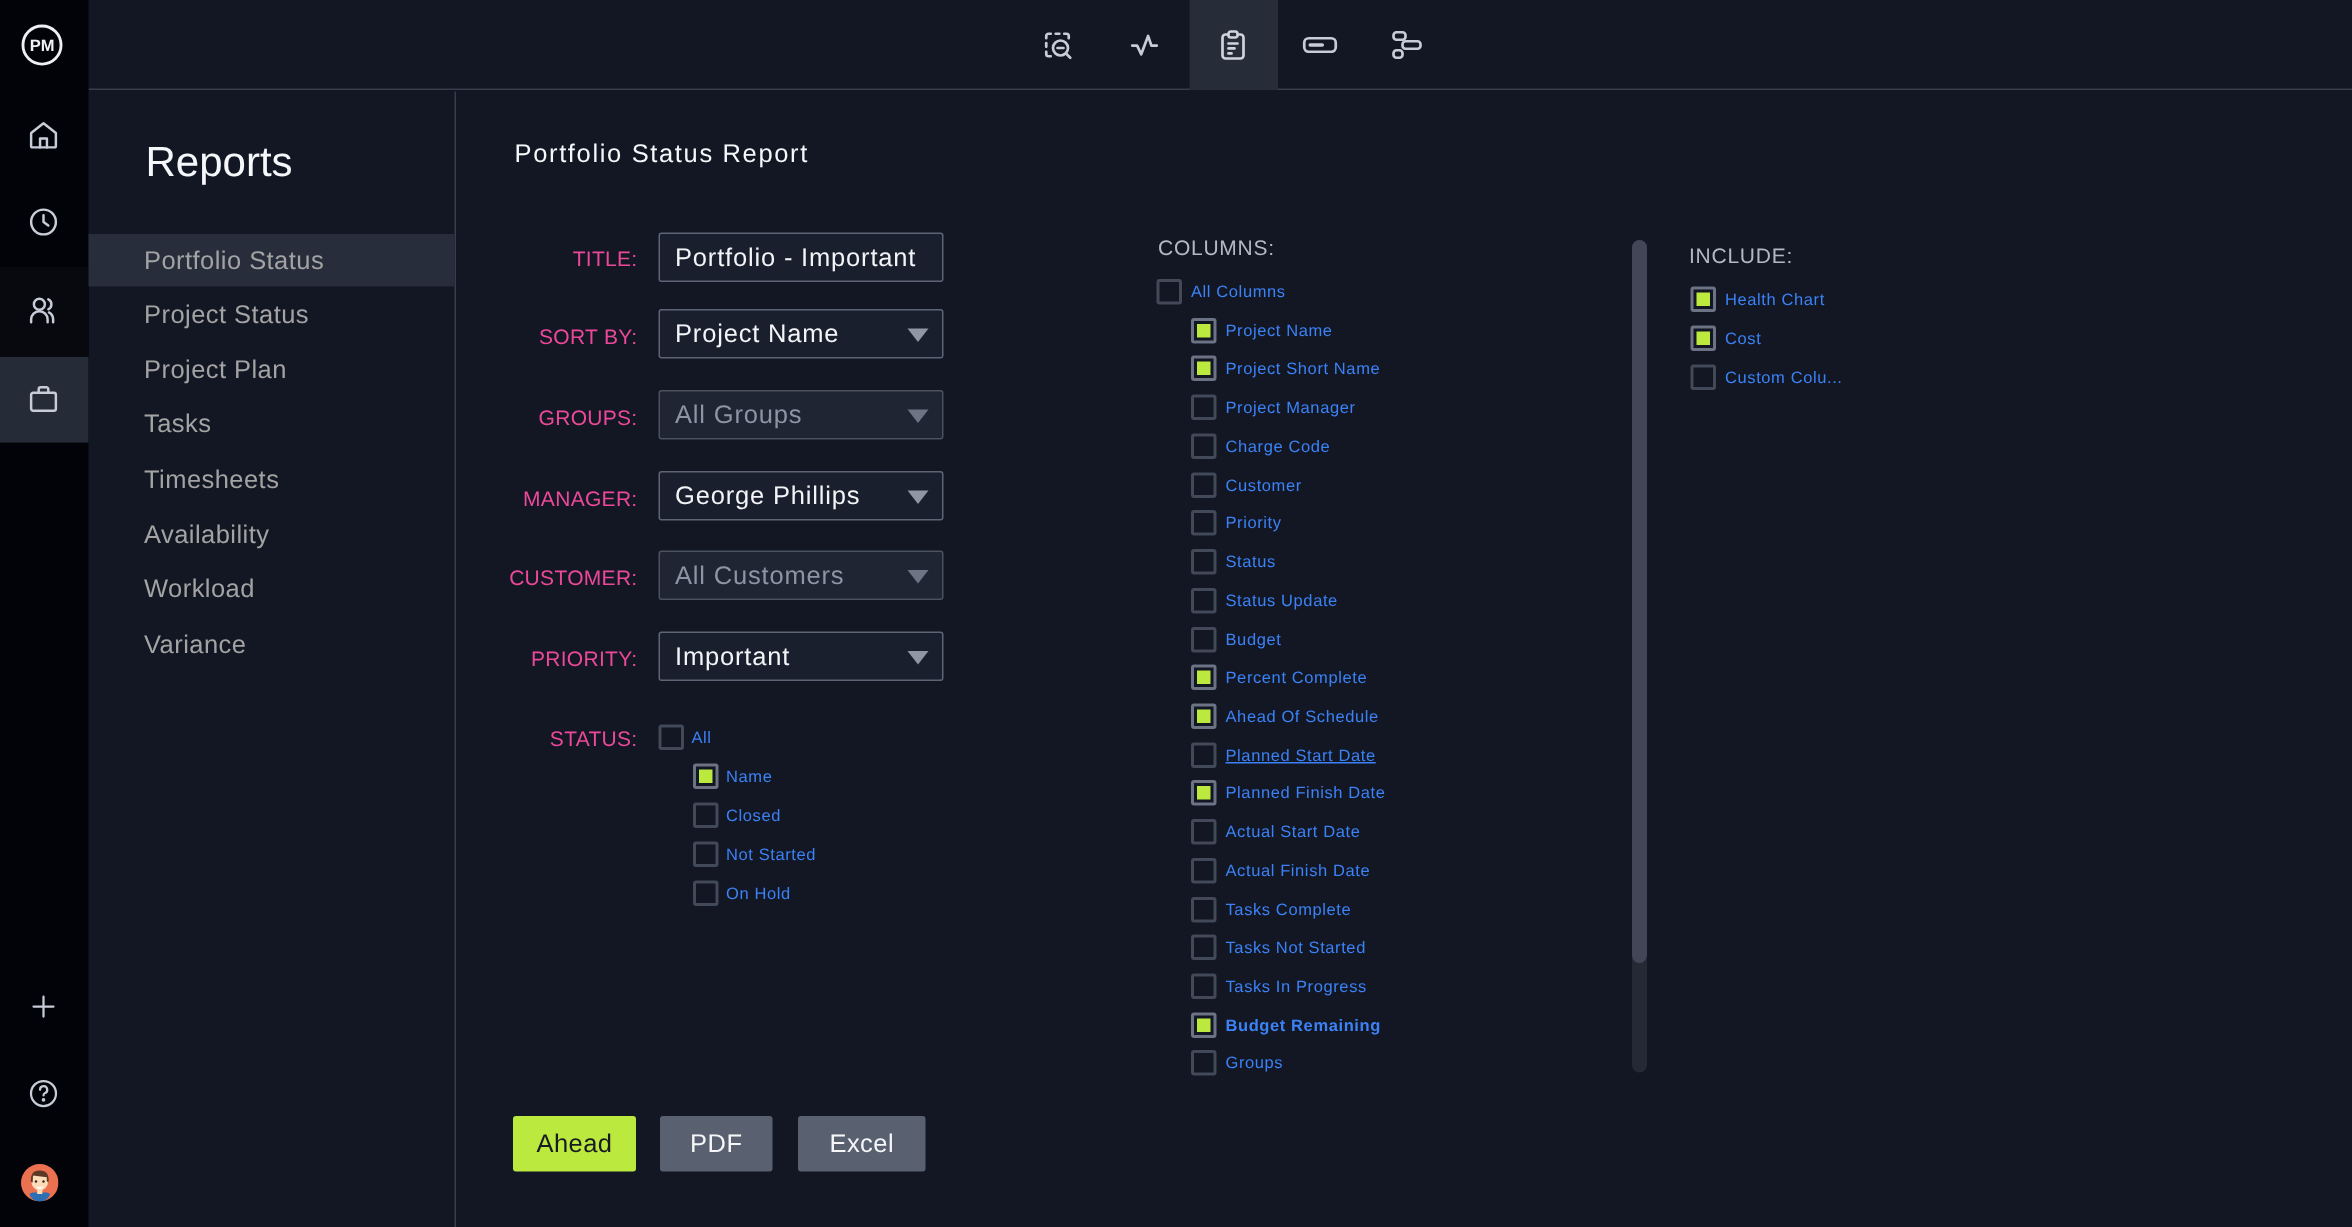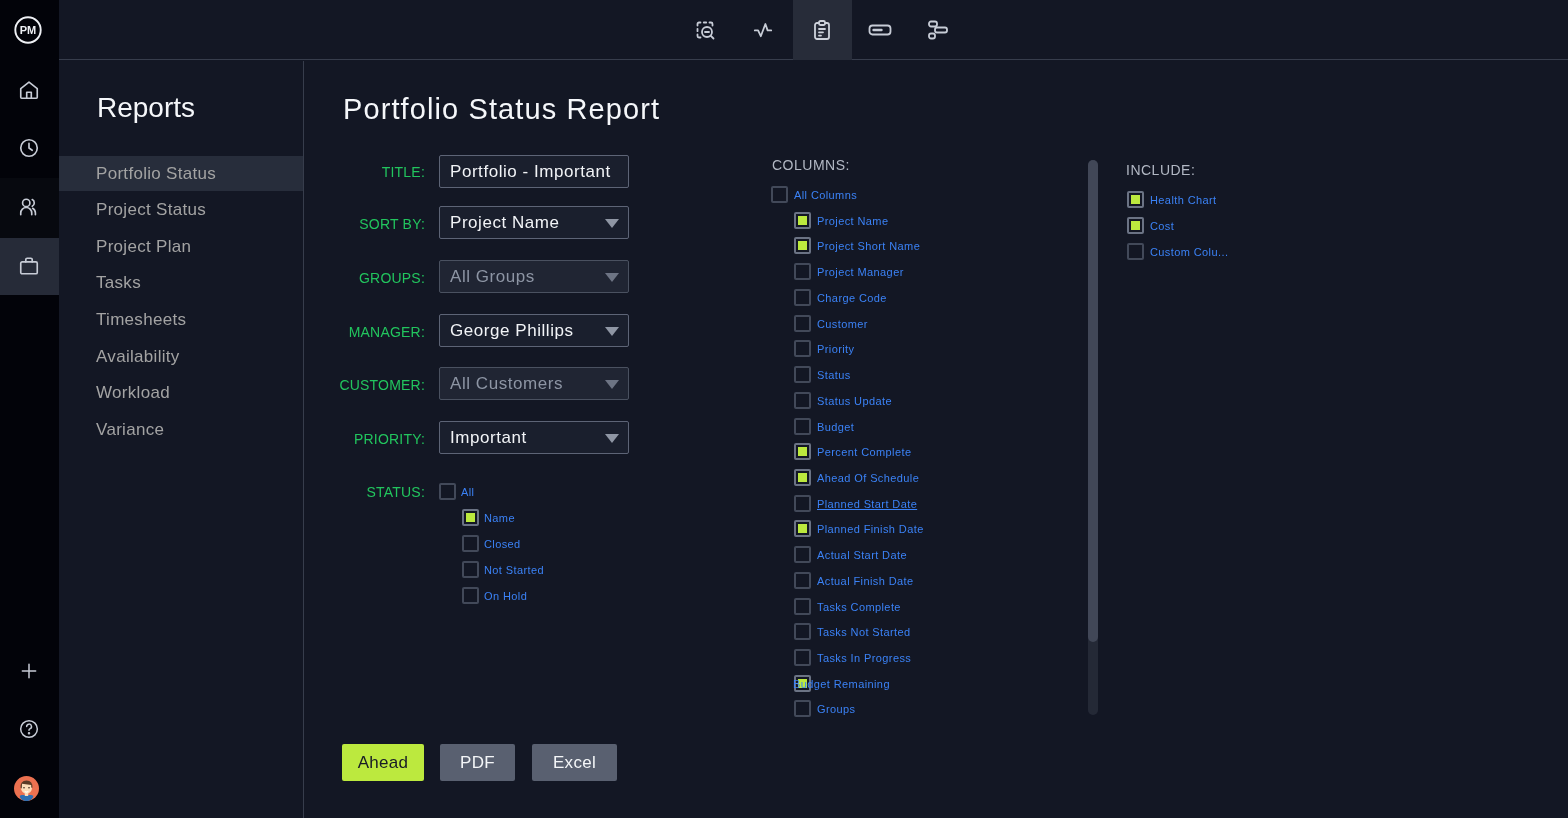--- a/index.html
+++ b/index.html
@@ -14,21 +14,21 @@
 }
 .rail { position:absolute; left:0; top:0; width:59px; height:818px; background:#020309; }
 .rail .grp2 { position:absolute; left:0; top:178px; width:59px; height:117px; background:#07090f; }
 .rail .sel { position:absolute; left:0; top:238px; width:59px; height:57px; background:#262b38; }
 .topbar { position:absolute; left:59px; top:0; width:1509px; height:60px; background:#131724; border-bottom:1px solid #373d4c; }
 .activetab { position:absolute; left:793px; top:0; width:59px; height:60px; background:#272c39; }
 .icon { position:absolute; width:24px; height:24px; }
 .sidebar { position:absolute; left:59px; top:61px; width:245px; height:757px; border-right:1px solid #373d4c; }
 .navitem { position:absolute; left:0; width:244px; height:35px; line-height:35px; padding-left:37px; font-size:17px; letter-spacing:0.3px; color:#a3a3a3; }
 .navsel { background:#272d3b; }
-.flabel { position:absolute; width:120px; text-align:right; font-size:14px; color:#22c55e; letter-spacing:0.2px; }
+.flabel { position:absolute; width:120px; text-align:right; font-size:14px; color:#ec4899; letter-spacing:0.2px; }
 .fbox { position:absolute; left:439px; width:190px; height:33px; background:#1a1f2d; border:1px solid #5d6476; border-radius:2px; font-size:17px; letter-spacing:0.55px; line-height:31px; padding-left:10px; color:#f2f4f7; }
 .fbox.dis { border-color:#4a5160; color:#8d95a4; background:#202533; }
 .tri { position:absolute; right:9px; top:12px; width:0; height:0; border-left:7px solid transparent; border-right:7px solid transparent; border-top:9px solid #8f96a4; }
 .tri.dis { border-top-color:#6d7484; }
 .cb { position:absolute; width:17px; height:17px; border:2px solid #424959; border-radius:2px; background:transparent; }
 .cb.on { border-color:#6b7384; }
 .cb.on::after { content:""; position:absolute; left:2px; top:2px; width:9px; height:9px; background:#bce93e; }
 .cblabel { position:absolute; font-size:11px; letter-spacing:0.4px; line-height:18px; color:#3b82f6; white-space:nowrap; }
 .seclabel { position:absolute; font-size:14px; color:#b2b8c4; letter-spacing:0.5px; }
 .btn { position:absolute; top:744px; height:37px; text-align:center; font-size:17px; letter-spacing:0.3px; border-radius:2px; }
@@ -165,21 +165,21 @@
 <div style="position:absolute; left:97px; top:92px; font-size:28px; font-weight:400; color:#f5f7fa;">Reports</div>
 <div class="navitem navsel" style="top:156px; left:59px;">Portfolio Status</div>
 <div class="navitem" style="top:192px; left:59px;">Project Status</div>
 <div class="navitem" style="top:229px; left:59px;">Project Plan</div>
 <div class="navitem" style="top:265px; left:59px;">Tasks</div>
 <div class="navitem" style="top:302px; left:59px;">Timesheets</div>
 <div class="navitem" style="top:339px; left:59px;">Availability</div>
 <div class="navitem" style="top:375px; left:59px;">Workload</div>
 <div class="navitem" style="top:412px; left:59px;">Variance</div>
 
-<h2 style="position:absolute; left:343px; top:93px; font-size:29px; font-weight:400; letter-spacing:1.1px; color:#f5f7fa;">Portfolio Status Report</h2>
+<h2 style="position:absolute; left:343px; top:93px; font-size:17px; font-weight:400; letter-spacing:1.1px; color:#f5f7fa;">Portfolio Status Report</h2>
 
 <div class="flabel" style="left:305px; top:164px;">TITLE:</div>
 <div class="flabel" style="left:305px; top:216px;padding-left:10px;">SORT BY:</div>
 <div class="flabel" style="left:305px; top:270px;">GROUPS:</div>
 <div class="flabel" style="left:305px; top:324px;">MANAGER:</div>
 <div class="flabel" style="left:305px; top:377px;">CUSTOMER:</div>
 <div class="flabel" style="left:305px; top:431px;">PRIORITY:</div>
 
 <div class="fbox" style="top:155px;">Portfolio - Important</div>
 <div class="fbox" style="top:206px;">Project Name<div class="tri"></div></div>
@@ -238,21 +238,21 @@
     <div class="cblabel" style="left:817px; top:546.1px;">Actual Start Date</div>
 <div class="cb" style="left:794px; top:571.8px;"></div>
     <div class="cblabel" style="left:817px; top:571.8px;">Actual Finish Date</div>
 <div class="cb" style="left:794px; top:597.5px;"></div>
     <div class="cblabel" style="left:817px; top:597.5px;">Tasks Complete</div>
 <div class="cb" style="left:794px; top:623.2px;"></div>
     <div class="cblabel" style="left:817px; top:623.2px;">Tasks Not Started</div>
 <div class="cb" style="left:794px; top:649.0px;"></div>
     <div class="cblabel" style="left:817px; top:649.0px;">Tasks In Progress</div>
 <div class="cb on" style="left:794px; top:674.7px;"></div>
-    <div class="cblabel" style="left:793px; top:674.7px;">Budget Remaining</div>
+    <div class="cblabel" style="left:817px; top:674.7px;font-weight:bold;">Budget Remaining</div>
 <div class="cb" style="left:794px; top:700.4px;"></div>
     <div class="cblabel" style="left:817px; top:700.4px;">Groups</div>
 </div>
 
 <div class="scroll-track"></div>
 <div class="scroll-thumb"></div>
 
 <div class="seclabel" style="left:1126px; top:162px;">INCLUDE:</div>
 <div class="cb on" style="left:1127px; top:191px;"></div>
 <div class="cblabel" style="left:1150px; top:191px;">Health Chart</div>

